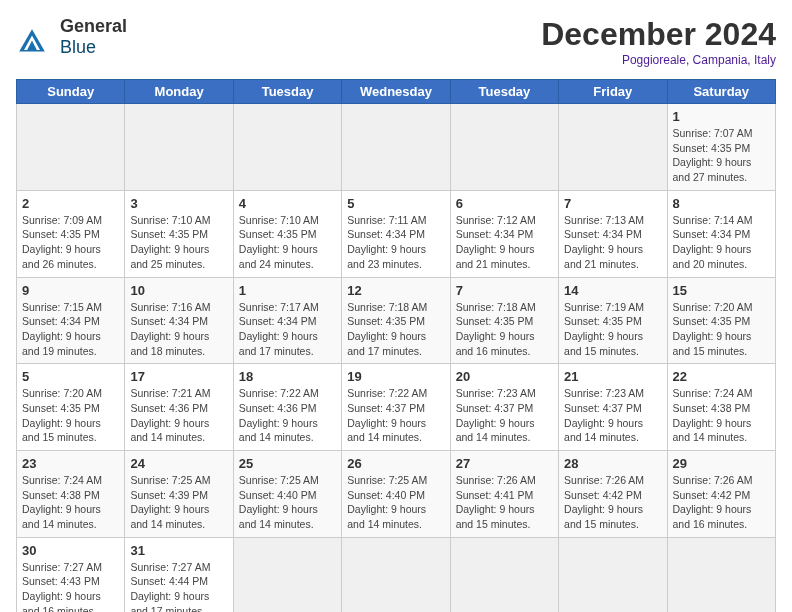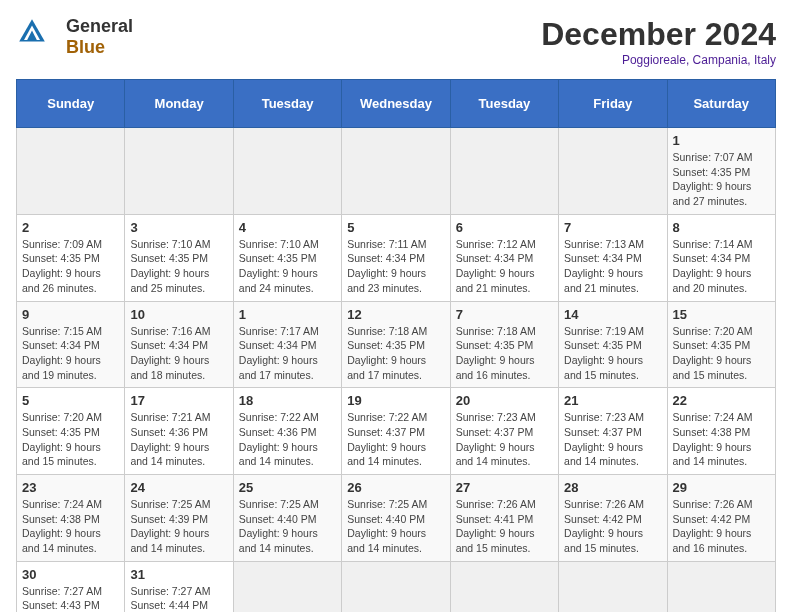--- a/index.html
+++ b/index.html
@@ -11,22 +11,22 @@
       padding: 16px;
     }
     .header-area {
       display: flex;
       justify-content: space-between;
       align-items: flex-start;
       margin-bottom: 12px;
     }
     .logo {
       display: flex;
-      align-items: flex-start;
-      gap: 18px;
+      align-items: flex-end;
+      gap: 12px;
     }
     .logo-icon {
       width: 32px;
       height: 32px;
     }
     .title-area {
       text-align: right;
       margin-left: 12px;
     }
     .main-title {
@@ -40,21 +40,21 @@
     }
     table {
       width: 100%;
       border-collapse: collapse;
       font-size: 11px;
     }
     thead tr th {
       background-color: #3a6fc4;
       color: #fff;
       text-align: center;
-      padding: 16px 4px;
+      padding: 4px 4px;
       font-size: 13px;
       font-weight: bold;
       border: 1px solid #2a5fa4;
     }
     tbody tr td {
       border: 1px solid #ccc;
       padding: 5px 5px;
       vertical-align: top;
       width: 108px;
       background: #fff;
@@ -84,21 +84,21 @@
 <div class="header-area">
   <div class="logo">
     <svg class="logo-icon" viewBox="0 0 40 40">
       <polygon points="20,4 36,32 4,32" fill="#1a6faf"></polygon>
       <polygon points="20,12 30,30 10,30" fill="#fff"></polygon>
       <polygon points="20,18 26,30 14,30" fill="#1a6faf"></polygon>
     </svg>
     <div>
       <div>
         <span style="font-size:18px;font-weight:bold;color:#333;">General</span><br>
-        <span style="font-size:18px;font-weight:bold;color:#a16207;">Blue</span>
+        <span style="font-size:18px;font-weight:normal;color:#0c4a6e;">Blue</span>
       </div>
     </div>
   </div>
   <div class="title-area">
     <div class="main-title">December 2024</div>
     <div class="subtitle">Poggioreale, Campania, Italy</div>
   </div>
 </div>
 
 <table>

